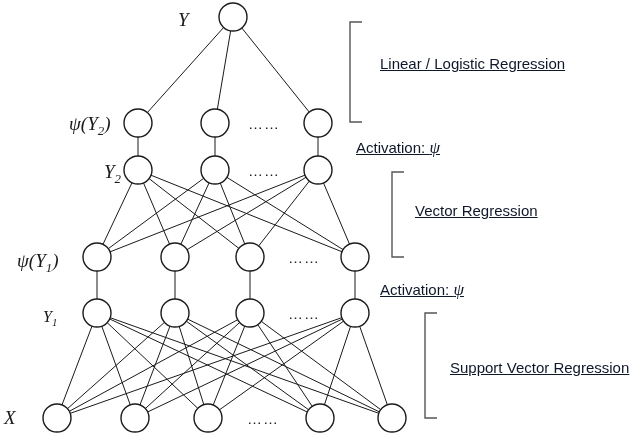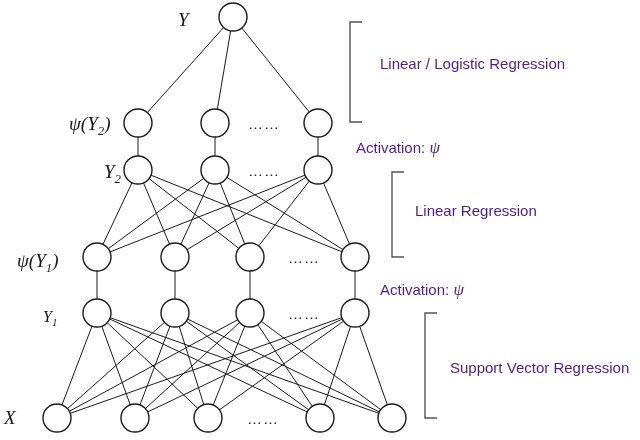--- a/index.html
+++ b/index.html
@@ -32,23 +32,24 @@
   }
   .math-label .sub {
     font-size: 0.68em;
     vertical-align: sub;
     font-style: italic;
   }
   .side-label {
     position: absolute;
     font-family: "Liberation Sans", sans-serif;
     font-size: 15px;
-    color: #4c1d95;
+    color: #0f172a;
     white-space: nowrap;
     line-height: 1;
+    text-decoration: underline;
   }
   .side-label .psi-glyph {
     font-family: "Liberation Serif", serif;
     font-style: italic;
     font-size: 17px;
   }
   .ellipsis {
     position: absolute;
     font-family: "Liberation Sans", sans-serif;
     font-size: 15px;
@@ -148,18 +149,18 @@
   <div id="ellipses">
       <div class="ellipsis" style="left: 248px; top: 116px;">……</div>
       <div class="ellipsis" style="left: 248px; top: 163px;">……</div>
       <div class="ellipsis" style="left: 288px; top: 250px;">……</div>
       <div class="ellipsis" style="left: 288px; top: 306px;">……</div>
       <div class="ellipsis" style="left: 247px; top: 411px;">……</div>
     </div>
   <div id="annotations">
       <div class="side-label" style="left: 380px; top: 56px; font-size: 15px;">Linear / Logistic Regression</div>
       <div class="side-label" style="left: 356px; top: 139px; font-size: 15px;">Activation: <span class="psi-glyph">ψ</span></div>
-      <div class="side-label" style="left: 415px; top: 203px; font-size: 15px;">Linear Regression</div>
+      <div class="side-label" style="left: 415px; top: 203px; font-size: 15px;">Vector Regression</div>
       <div class="side-label" style="left: 380px; top: 281px; font-size: 15px;">Activation: <span class="psi-glyph">ψ</span></div>
       <div class="side-label" style="left: 450px; top: 360px; font-size: 15px;">Support Vector Regression</div>
     </div>
 
 </div>
 
 </body></html>

